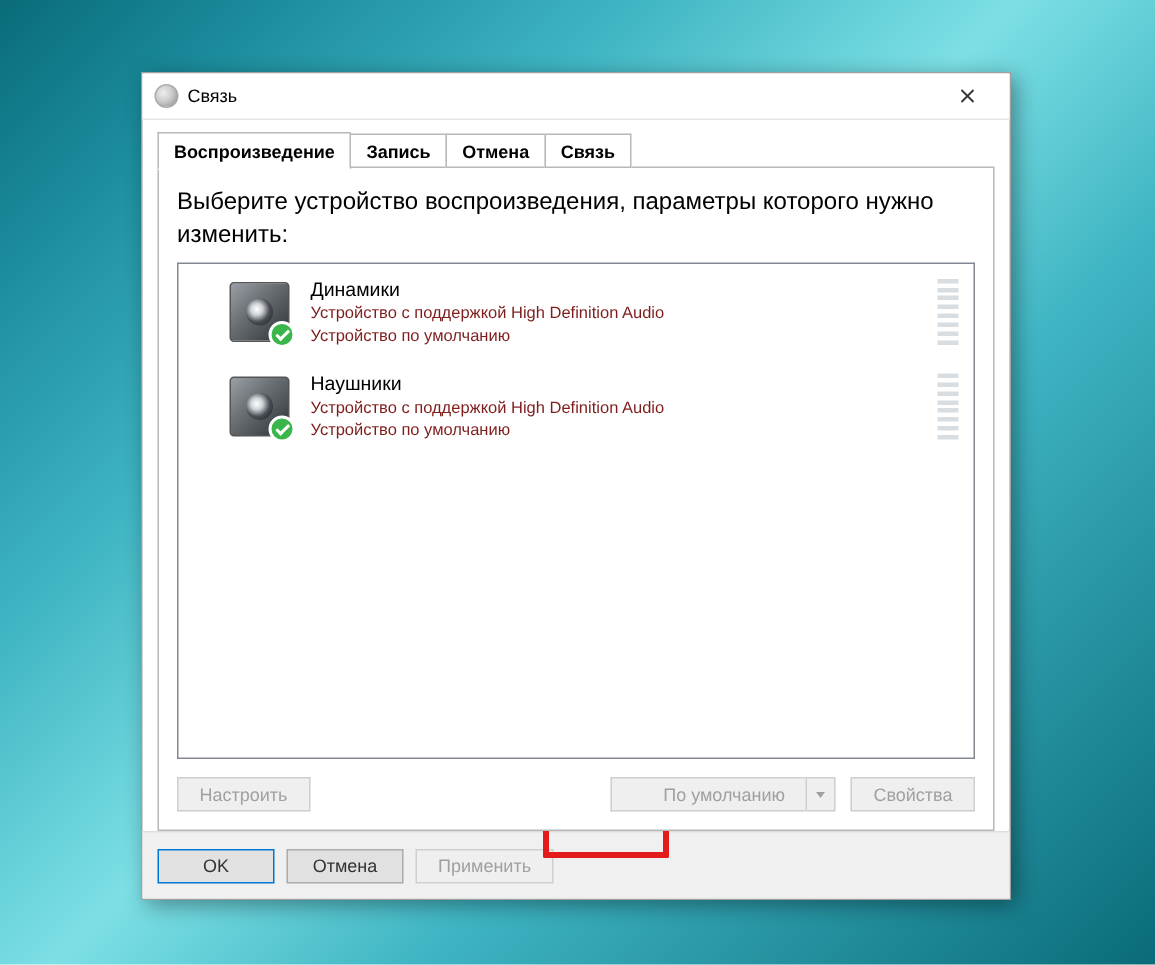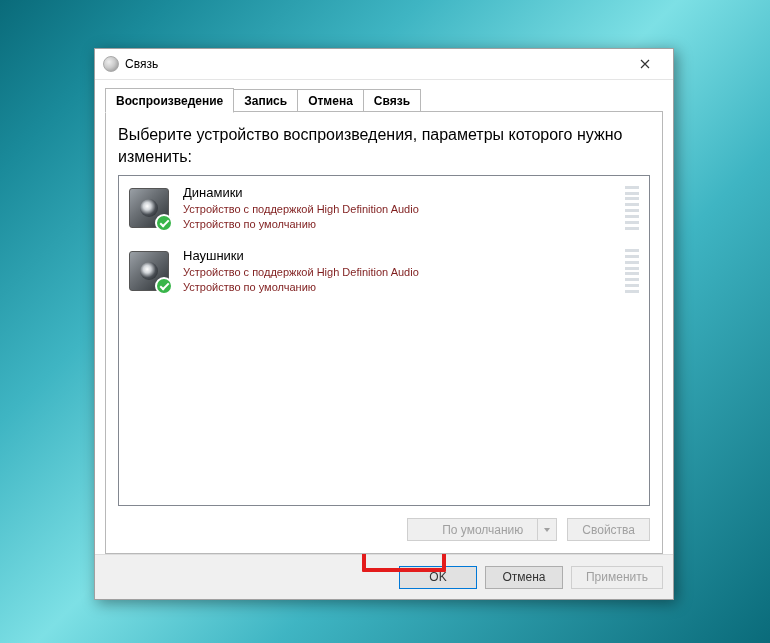--- a/index.html
+++ b/index.html
@@ -8,21 +8,21 @@
   .titlebar{height:30px;display:flex;align-items:center;padding:0 8px;background:#fff;border-bottom:1px solid #e5e5e5;}
   .titlebar .icon{width:16px;height:16px;margin-right:6px;border-radius:50%;background:radial-gradient(circle at 35% 35%,#eee 0%,#ccc 45%,#888 100%);border:1px solid #aaa;box-sizing:border-box;}
   .titlebar .title{flex:1;font-size:12px;color:#000;}
   .titlebar .close{width:40px;height:28px;display:flex;align-items:center;justify-content:center;color:#333;font-size:14px;cursor:default;}
   .body{flex:1;padding:8px 10px 0 10px;display:flex;flex-direction:column;}
   .tabs{position:relative;height:24px;display:flex;align-items:flex-end;margin-bottom:-1px;z-index:2;font-weight:bold;}
   .tab{padding:4px 10px 3px 10px;border:1px solid #b8b8b8;background:#fff;font-size:12px;color:#000;margin-right:-1px;position:relative;cursor:default;}
   .tab.active{border-bottom:1px solid #fff;padding-top:5px;padding-bottom:4px;top:1px;z-index:3;}
   .tabpanel{flex:1;border:1px solid #b8b8b8;background:#fff;padding:12px 12px 12px 12px;display:flex;flex-direction:column;position:relative;z-index:1;}
   .instr{font-size:16px;color:#000;line-height:1.35;margin-bottom:8px;}
-  .devlist{flex:1;border:1px solid #828790;background:#fff;overflow:hidden;position:relative;}
+  .devlist{flex:1;border:1px solid #828790;background:#fff;overflow:hidden;position:relative;padding-left:24px;}
   .device{display:flex;align-items:center;padding:8px 10px;gap:14px;}
   .devicon{width:40px;height:40px;position:relative;flex:0 0 40px;}
   .devicon .speaker{width:40px;height:40px;border-radius:3px;background:linear-gradient(135deg,#9aa0a6 0%,#6b7075 40%,#2e3337 100%);border:1px solid #555;box-sizing:border-box;position:relative;}
   .devicon .speaker:before{content:"";position:absolute;left:10px;top:10px;width:18px;height:18px;border-radius:50%;background:radial-gradient(circle at 40% 40%,#fff 0%,#d0d4d8 25%,#4a4f55 55%,#15181c 100%);}
   .devicon .badge{position:absolute;right:-4px;bottom:-4px;width:18px;height:18px;border-radius:50%;background:#39b54a;border:2px solid #fff;box-sizing:border-box;}
   .devicon .badge:after{content:"";position:absolute;left:3px;top:4px;width:7px;height:3px;border-left:2px solid #fff;border-bottom:2px solid #fff;transform:rotate(-45deg);}
   .devtext{flex:1;display:flex;flex-direction:column;line-height:1.35;}
   .devname{font-size:13px;color:#000;}
   .devline{font-size:11px;color:#7f1d1d;}
   .meter{width:14px;height:44px;display:flex;flex-direction:column;justify-content:space-between;flex:0 0 14px;}
@@ -30,21 +30,21 @@
   .panelbtns{display:flex;gap:10px;margin-top:12px;align-items:center;}
   .panelbtns .spacer{flex:1;}
   .btn{height:23px;padding:0 14px;border:1px solid #adadad;background:#e1e1e1;color:#333;font-size:12px;font-family:inherit;display:inline-flex;align-items:center;justify-content:center;min-width:78px;box-sizing:border-box;cursor:default;}
   .btn.disabled{color:#a0a0a0;border-color:#cfcfcf;background:#efefef;}
   .btn.default{border:1px solid #0078d7;}
   .splitbtn{display:inline-flex;}
   .splitbtn .btn{border-right:none;min-width:100px;padding-left:34px;}
   .splitbtn .drop{width:18px;border:1px solid #adadad;background:#e1e1e1;display:flex;align-items:center;justify-content:center;}
   .splitbtn.disabled .btn,.splitbtn.disabled .drop{color:#a0a0a0;border-color:#cfcfcf;background:#efefef;}
   .drop svg{width:8px;height:8px;}
-  .footer{height:44px;border-top:1px solid #ddd;background:#f0f0f0;display:flex;align-items:center;justify-content:flex-end;gap:8px;padding:0 10px;}
+  .footer{height:44px;border-top:1px solid #ddd;background:#f0f0f0;display:flex;align-items:center;gap:8px;padding:0 10px;}
   
   .anno{position:absolute;pointer-events:none;}
   .anno.box1{left:120px;top:226px;width:480px;height:74px;border:5px solid #e31b1b;border-radius:2px;}
   .anno.arrow{left:230px;top:308px;width:100px;height:230px;}
   .anno.box2{left:362px;top:530px;width:76px;height:34px;border:4px solid #e31b1b;border-radius:1px;}
   .anno.arrow svg{width:100%;height:100%;}
 </style>
 </head>
 <body>
 
@@ -110,20 +110,21 @@
               <span></span>
               <span></span>
               <span></span>
               <span></span>
               <span></span>
           </div>
         </div>
       </div>
 
       <div class="panelbtns">
+        <button class="btn disabled">Настроить</button>
         <div class="spacer"></div>
         <div class="splitbtn disabled">
           <button class="btn">По умолчанию</button>
           <div class="drop">
             <svg viewBox="0 0 8 8">
                 <path d="M1 2 L4 6 L7 2 Z" fill="currentColor"></path>
               </svg>
           </div>
         </div>
         <button class="btn disabled">Свойства</button>

